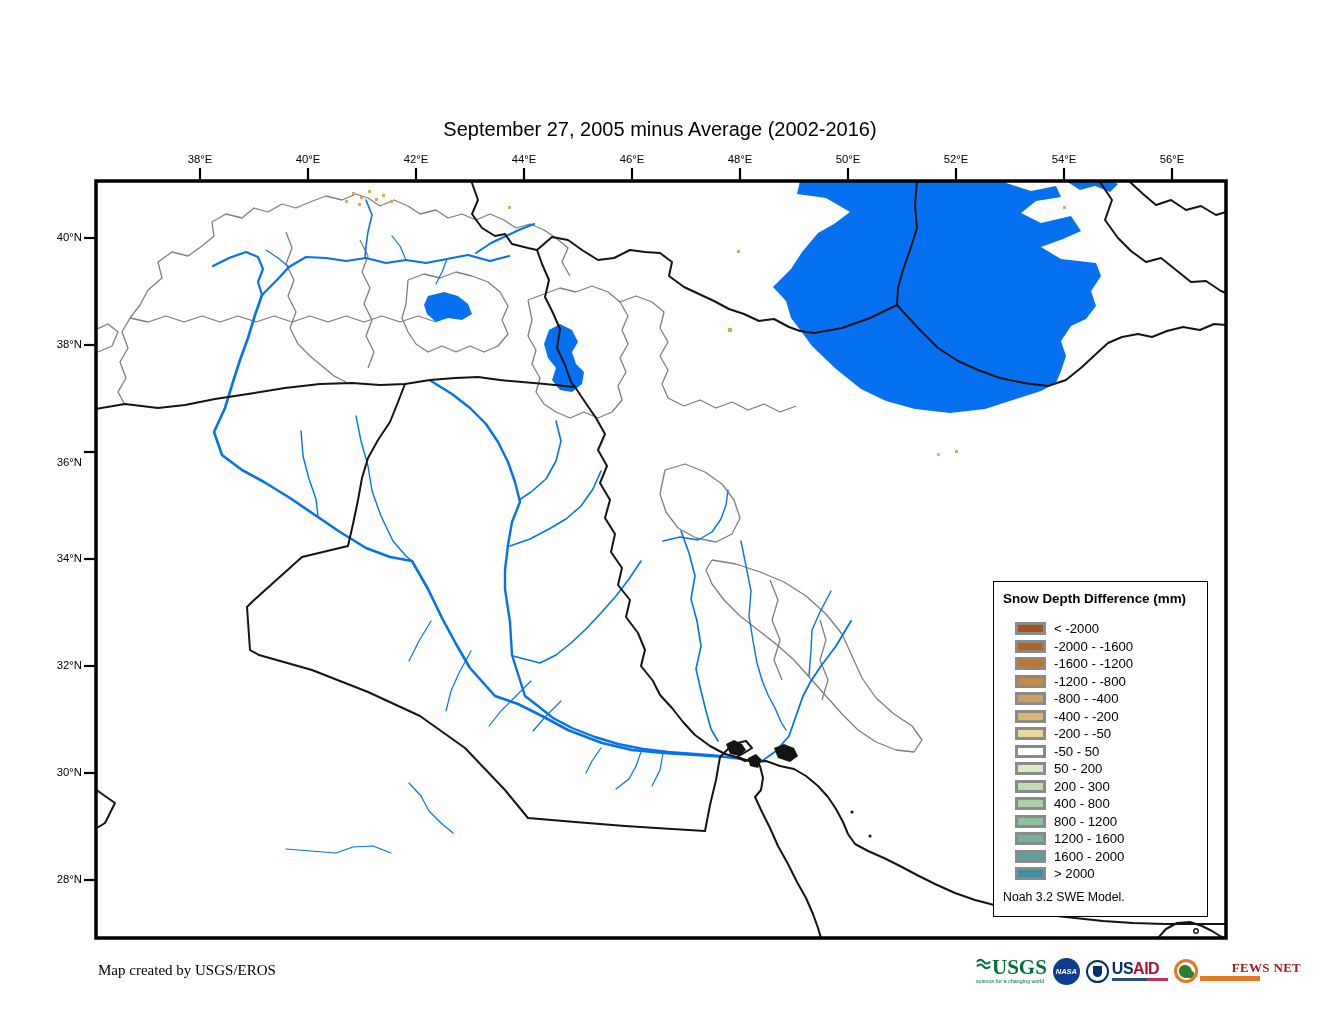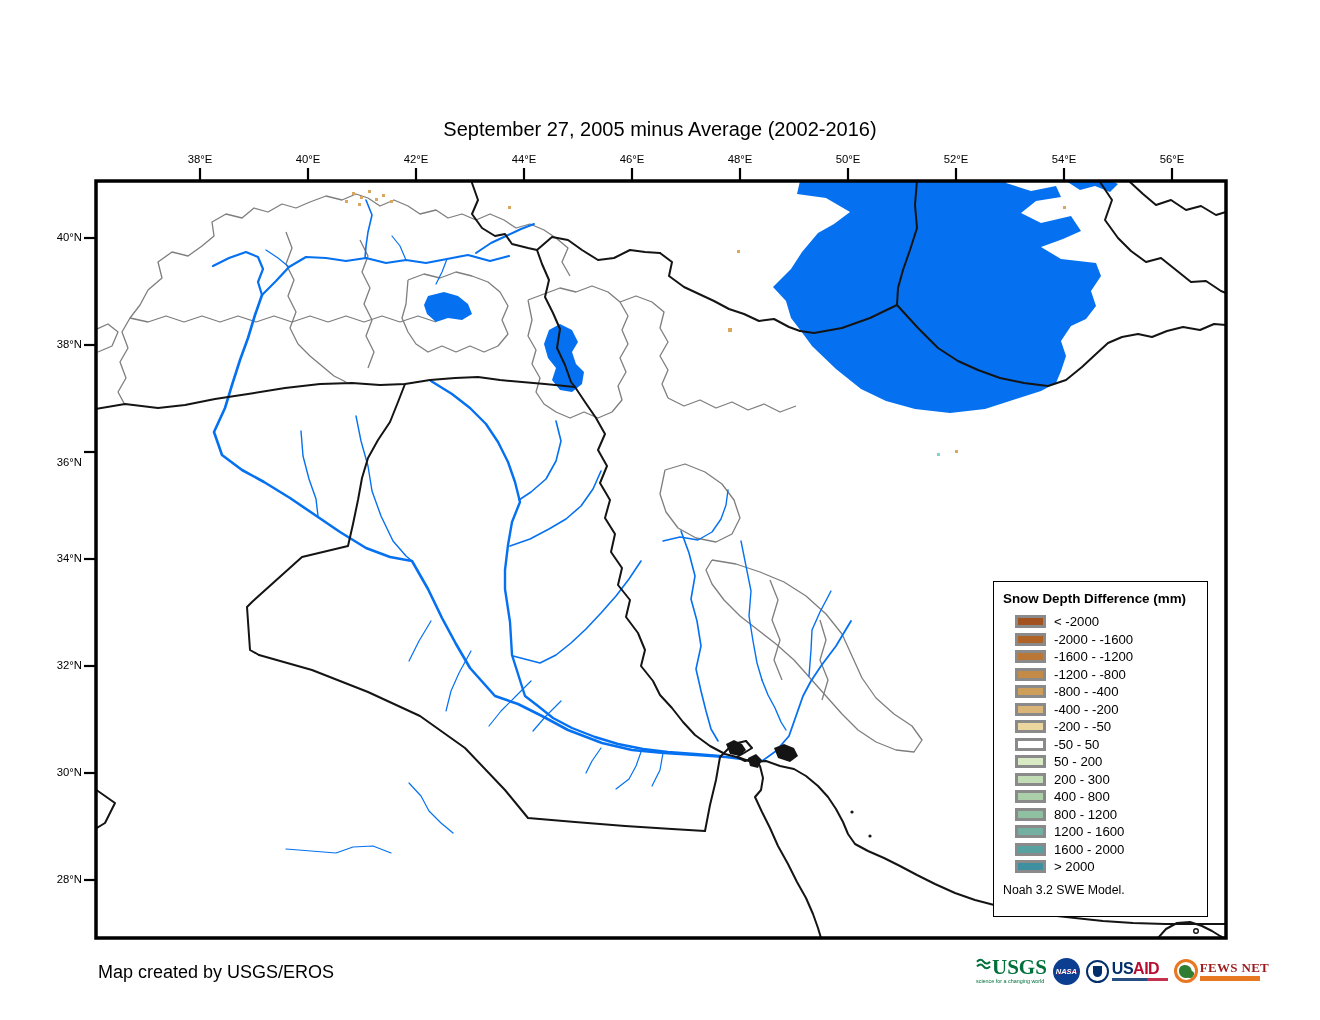--- a/index.html
+++ b/index.html
@@ -15,27 +15,27 @@
   .blkf{fill:var(--border_black);stroke:none;}
   .gry{fill:none;stroke:var(--basin_gray);stroke-width:1.3;stroke-linejoin:round;}
   .wl{fill:none;stroke:var(--water);stroke-linejoin:round;stroke-linecap:round;}
   .wf{fill:var(--water);stroke:none;}
   .tan{fill:var(--anomaly_tan);}
   .teal{fill:var(--anomaly_teal);}
   .xtick{position:absolute;width:44px;text-align:center;font-size:11.3px;top:153px;}
   .ytick{position:absolute;width:44px;text-align:right;font-size:11.3px;left:38px;}
   .legend{position:absolute;left:993px;top:581px;width:215px;height:336px;background:#fff;
           border:1.6px solid #000;box-sizing:border-box;padding:9px 8px 6px 9px;z-index:5;}
-  .legend-title{font-size:13.4px;font-weight:bold;margin-bottom:7px;}
+  .legend-title{font-size:13.4px;font-weight:bold;margin-bottom:14px;}
   .legend-row{display:flex;align-items:center;height:17.5px;margin-left:12px;}
   .swatch{width:31px;height:13px;border:3px solid var(--legend_swatch_border);
           box-sizing:border-box;margin-right:8px;flex:none;background:#fff;}
   .legend-label{font-size:13.2px;white-space:nowrap;}
   .legend-src{font-size:12.3px;line-height:1.18;margin-top:7px;}
-  .credit{position:absolute;left:98px;top:962px;font-size:18px;}
+  .credit{position:absolute;left:98px;top:962px;font-size:15px;font-family:Liberation Serif, serif;}
   .logos{position:absolute;left:976px;top:950px;width:252px;height:42px;display:flex;
          align-items:center;gap:6px;z-index:6;}
   .usgs{display:flex;flex-direction:column;line-height:1;}
   .usgs-main{display:flex;align-items:flex-start;color:var(--usgs_green);}
   .usgs-wave{width:15px;height:15px;margin-right:1px;}
   .usgs-text{font-family:"Liberation Serif",serif;font-weight:bold;font-size:21px;color:var(--usgs_green);}
   .usgs-tag{font-size:5.4px;color:var(--usgs_green);margin-top:1px;white-space:nowrap;}
   .nasa{width:27px;height:27px;border-radius:50%;background:var(--nasa_blue);position:relative;
         display:flex;align-items:center;justify-content:center;flex:none;overflow:hidden;}
   .nasa-text{color:#fff;font-size:7.5px;font-weight:bold;font-style:italic;z-index:2;}
@@ -52,21 +52,21 @@
         background:linear-gradient(90deg,var(--usaid_navy) 0 62%,var(--usaid_red) 62% 100%);opacity:.85;}
   .fews{display:flex;align-items:center;}
   .fews-globe{width:24px;height:24px;border-radius:50%;border:3px solid var(--fews_orange);
         box-sizing:border-box;background:#fff;position:relative;overflow:hidden;margin-right:2px;flex:none;}
   .fews-land{position:absolute;left:2px;top:3px;width:13px;height:13px;background:var(--fews_globe_green);
         border-radius:45% 60% 50% 55%;}
   .fews-land2{position:absolute;right:1px;bottom:2px;width:8px;height:7px;background:var(--fews_globe_green);
         border-radius:60% 40% 55% 50%;}
   .fews-txtcol{display:flex;flex-direction:column;line-height:1;}
   .fews-text{font-family:"Liberation Serif",serif;font-weight:bold;font-size:13px;color:var(--fews_text_red);
-        white-space:nowrap;letter-spacing:.3px;}
+        white-space:nowrap;letter-spacing:.3px;margin-left:32px;}
   .fews-bar{margin-top:1.5px;height:5.5px;width:60px;background:var(--fews_orange);}
 </style>
 </head>
 <body>
 
 <div class="canvas">
 
   <div class="subtitle">September 27, 2005 minus Average (2002-2016)</div>
 
   <div class="xtick" style="left:178px">38°E</div>

